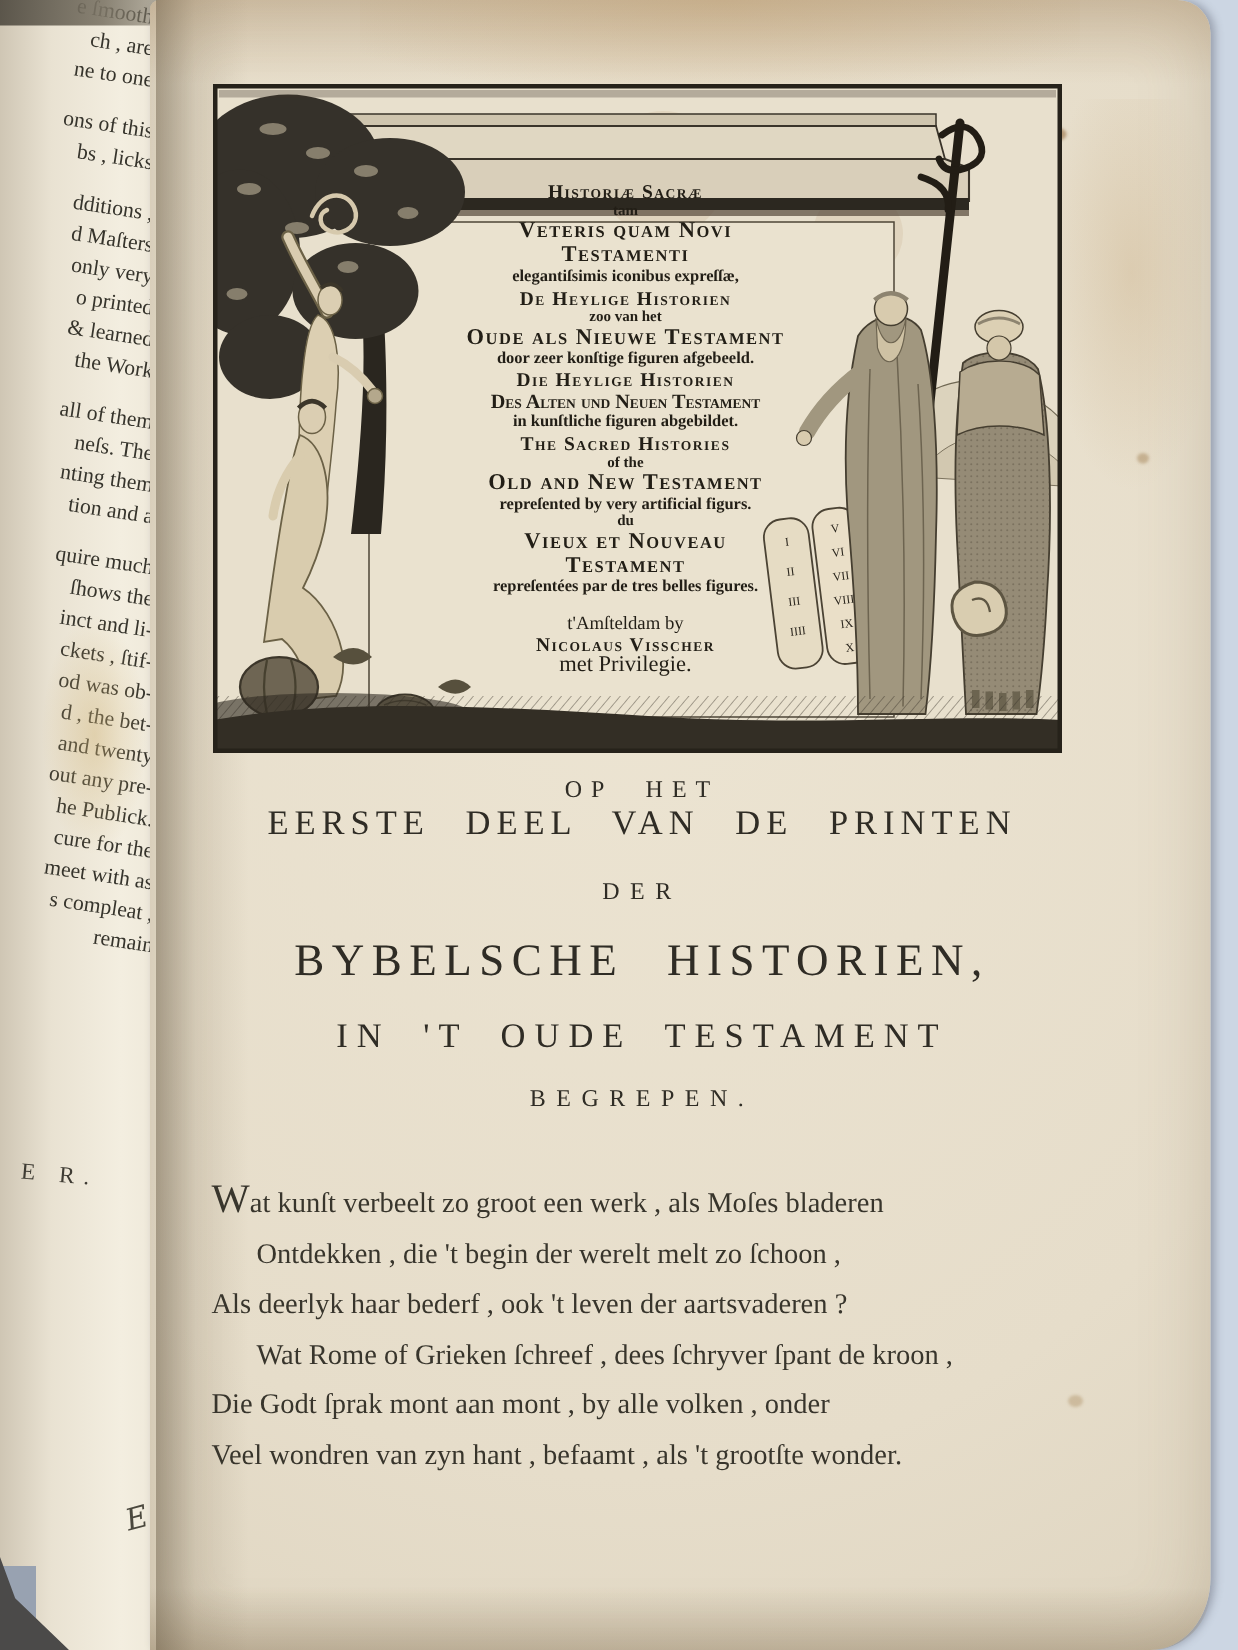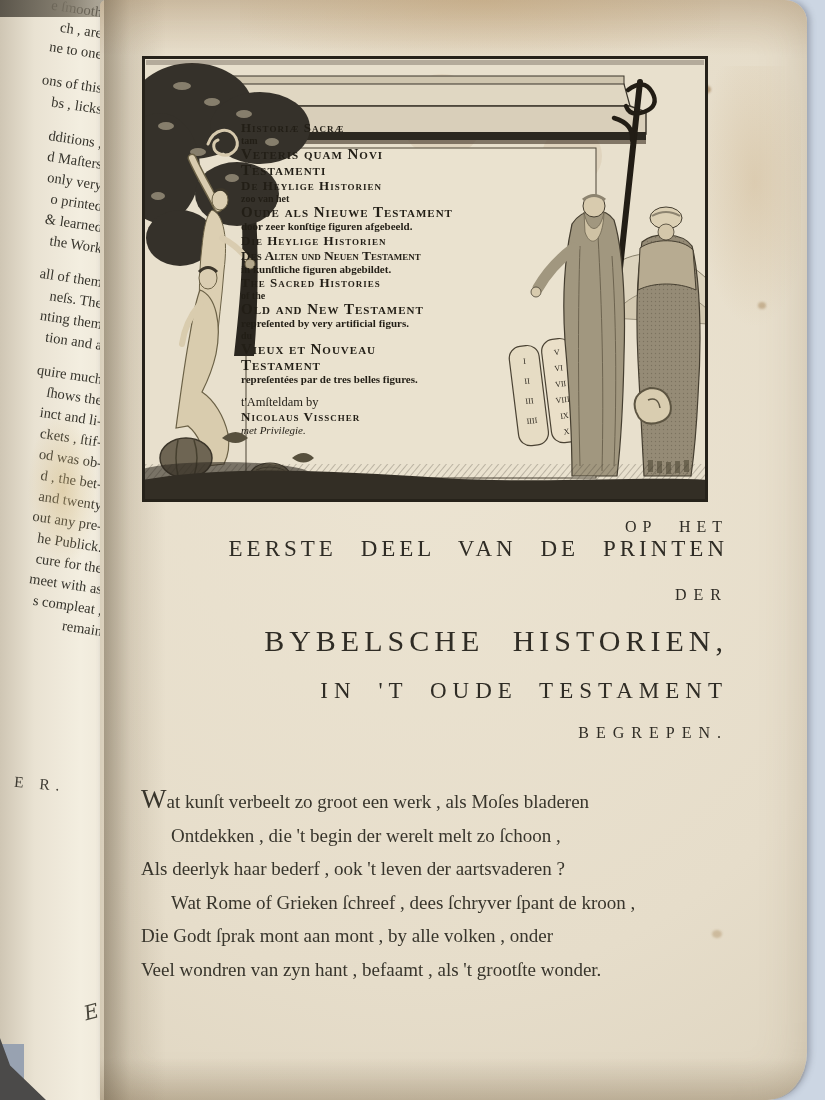--- a/index.html
+++ b/index.html
@@ -58,33 +58,33 @@
     background:rgba(150,112,62,.4);filter:blur(1px);z-index:2}
   .spot-c{position:absolute;left:712px;top:930px;width:10px;height:8px;border-radius:50%;
     background:rgba(160,126,76,.35);filter:blur(1px);z-index:2}
   .bottom-shade{position:absolute;left:100px;right:18px;bottom:0;height:42px;z-index:2;pointer-events:none;
     background:linear-gradient(0deg,rgba(130,110,80,.30),rgba(130,110,80,0));
     border-radius:0 0 40px 0}
 
   
   .engraving{position:absolute;left:142px;top:56px;width:566px;height:446px;z-index:4}
   .engraving svg{position:absolute;inset:0;display:block}
-  .cartouche{position:absolute;left:99px;top:64px;width:352px;text-align:left;color:#221e16;z-index:5}
+  .cartouche{position:absolute;left:99px;top:64px;width:352px;text-align:center;color:#221e16;z-index:5}
   .c-line{display:block}
   .c-lg{font-variant:small-caps;font-weight:bold;font-size:13px;letter-spacing:1px;line-height:15px}
   .c-xl{font-variant:small-caps;font-weight:bold;font-size:15px;letter-spacing:1px;line-height:16px}
   .c-tight{letter-spacing:0;font-size:13.5px}
   .c-xs{font-weight:bold;font-size:10px;line-height:11px}
   .c-sm{font-weight:bold;font-size:11px;line-height:12.5px}
   .c-md{font-weight:normal;font-size:12.5px;line-height:14px}
-  .c-it{font-style:italic;font-size:11px;line-height:13px}
+  .c-it{font-size:15px;line-height:13px}
   .c-gap{margin-top:10px}
 
   
-  .title-block{position:absolute;left:128px;top:506px;width:600px;text-align:right;color:#2f2c25;z-index:4}
+  .title-block{position:absolute;left:128px;top:506px;width:600px;text-align:center;color:#2f2c25;z-index:4}
   .tb-line{display:block;white-space:nowrap}
   .tb-1{font-size:16px;letter-spacing:6px;word-spacing:12px;margin-top:12px}
   .tb-2{font-size:23px;letter-spacing:4px;word-spacing:14px;}
   .tb-3{font-size:16px;letter-spacing:7px;margin-top:24px}
   .tb-4{font-size:30px;letter-spacing:5px;word-spacing:16px;margin-top:20px}
   .tb-5{font-size:23px;letter-spacing:6px;word-spacing:10px;margin-top:20px}
   .tb-6{font-size:16px;letter-spacing:7px;margin-top:20px}
 
   
   .poem{position:absolute;left:141px;top:783px;width:610px;font-size:19px;line-height:33.5px;
@@ -285,20 +285,21 @@
       <rect x="1.5" y="1.5" width="563" height="443" fill="none" stroke="#26221a" stroke-width="3"></rect>
       <rect x="4" y="4" width="558" height="5" fill="rgba(60,50,40,0.3)"></rect>
     </svg>
 
     <div class="cartouche">
 
     <span class="c-line c-lg">Historiæ Sacræ</span>
         <span class="c-line c-xs">tam</span>
         <span class="c-line c-xl">Veteris quam Novi</span>
         <span class="c-line c-xl">Testamenti</span>
+        <span class="c-line c-sm">elegantiſsimis iconibus expreſſæ,</span>
         <span class="c-line c-lg">De Heylige Historien</span>
         <span class="c-line c-xs">zoo van het</span>
         <span class="c-line c-xl">Oude als Nieuwe Testament</span>
         <span class="c-line c-sm">door zeer konſtige figuren afgebeeld.</span>
         <span class="c-line c-lg">Die Heylige Historien</span>
         <span class="c-line c-lg c-tight">Des Alten und Neuen Testament</span>
         <span class="c-line c-sm">in kunſtliche figuren abgebildet.</span>
         <span class="c-line c-lg">The Sacred Histories</span>
         <span class="c-line c-xs">of the</span>
         <span class="c-line c-xl">Old and New Testament</span>

